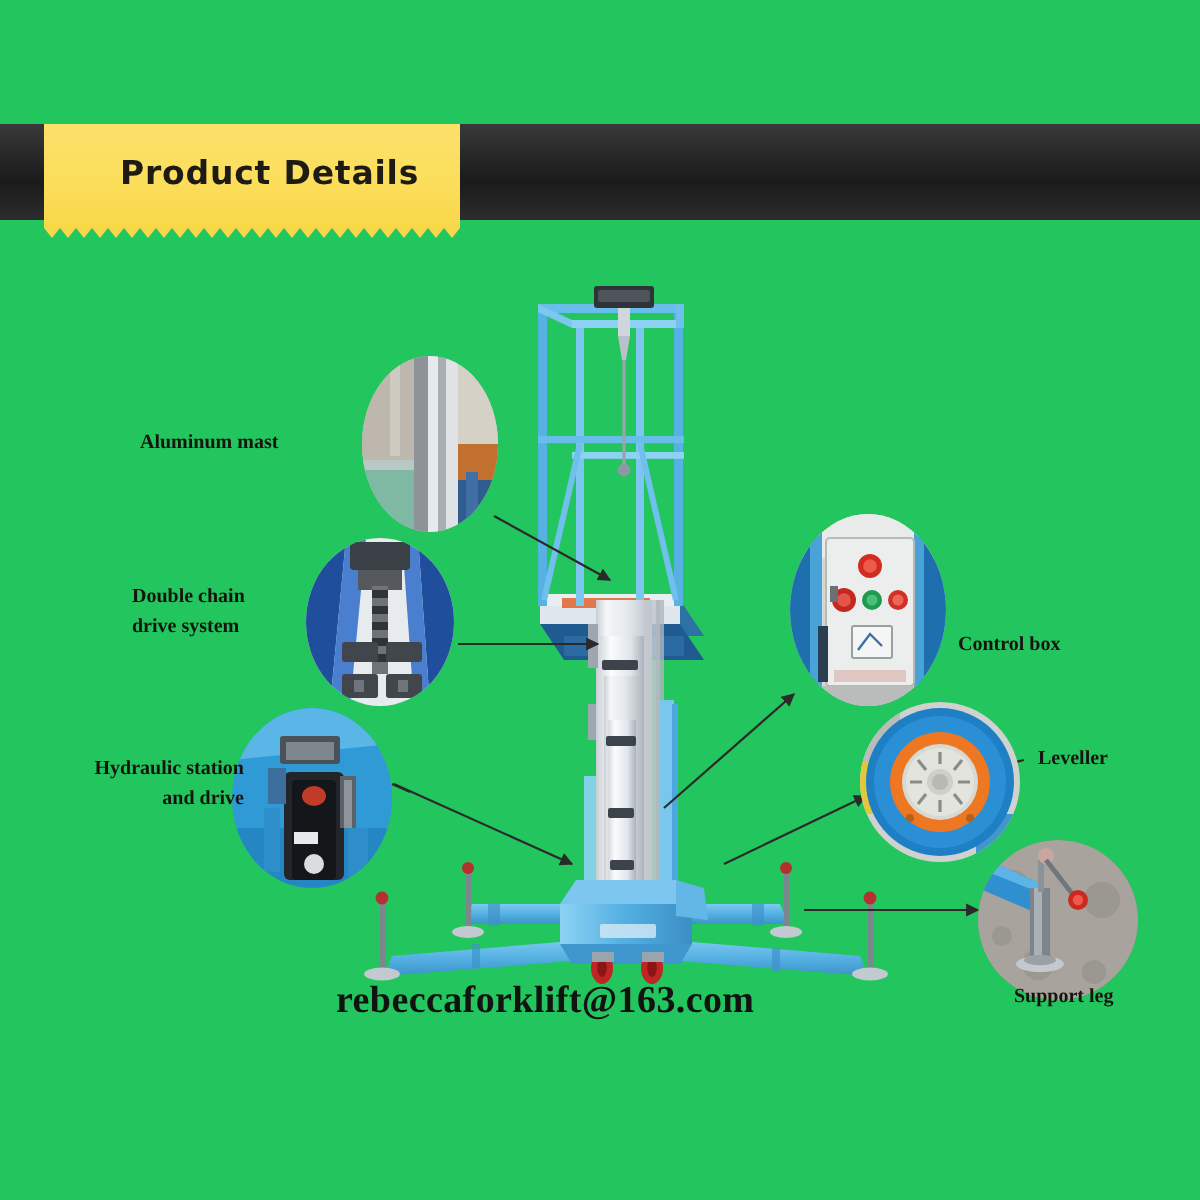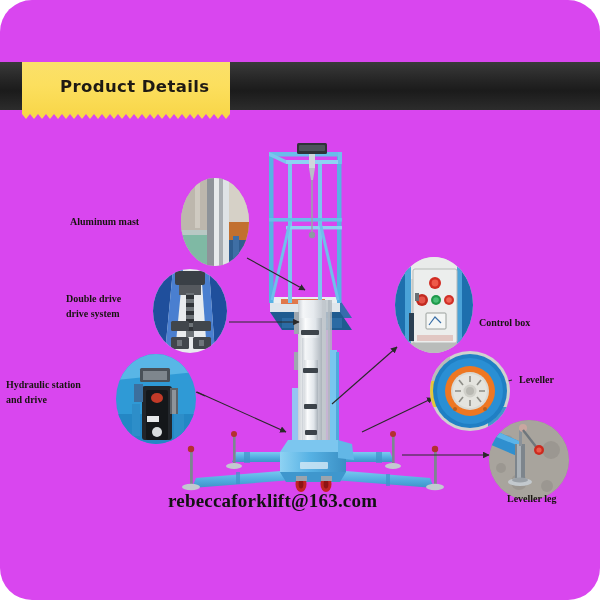--- a/index.html
+++ b/index.html
@@ -4,24 +4,23 @@
 <style>
   html, body {
     margin: 0;
     padding: 0;
     background: #ffffff;
   }
   #page {
     position: relative;
     width: 600px;
     height: 600px;
-    background: #d946ef;
+    background: #22c55e;
     overflow: hidden;
     font-family: "Liberation Serif", serif;
-    border-radius: 32px;
   }
 
   
   .banner-bar {
     position: absolute;
     left: 0;
     top: 62px;
     width: 600px;
     height: 48px;
     background: linear-gradient(180deg, #3a3a3a 0%, #232323 42%, #1b1b1b 60%, #2c2c2c 100%);
@@ -79,21 +78,21 @@
   .label {
     position: absolute;
     font-family: "Liberation Serif", serif;
     font-weight: bold;
     font-size: 10px;
     color: #17140f;
     line-height: 1.45;
     z-index: 6;
     white-space: nowrap;
   }
-  .label.right-al { }
+  .label.right-al { text-align: right; }
 
   
   #machine { position: absolute; left: 0; top: 0; z-index: 1; }
 
   
   .watermark {
     position: absolute;
     left: 168px;
     top: 490px;
     font-family: "Liberation Serif", serif;
@@ -427,36 +426,36 @@
       <circle cx="50" cy="30" r="5" fill="#cc2a1f"></circle>
       <circle cx="50" cy="30" r="2.6" fill="#ea5b4a"></circle>
     </svg>
   </div>
 
   <div class="label" style="left:70px; top:215px;">
     <div>Aluminum mast</div>
   </div>
 
   <div class="label" style="left:66px; top:292px;">
-    <div>Double drive</div>
+    <div>Double chain</div>
     <div>drive system</div>
   </div>
 
   <div class="label right-al" style="left:6px; top:378px; width:116px;">
     <div>Hydraulic station</div>
     <div>and drive</div>
   </div>
 
   <div class="label" style="left:479px; top:289px;margin-top:27px;">
     <div>Control box</div>
   </div>
 
   <div class="label" style="left:519px; top:373px;">
     <div>Leveller</div>
   </div>
 
   <div class="label" style="left:507px; top:492px;">
-    <div>Leveller leg</div>
+    <div>Support leg</div>
   </div>
 
   <div class="watermark">rebeccaforklift@163.com</div>
 
 </div>
 
 </body></html>

